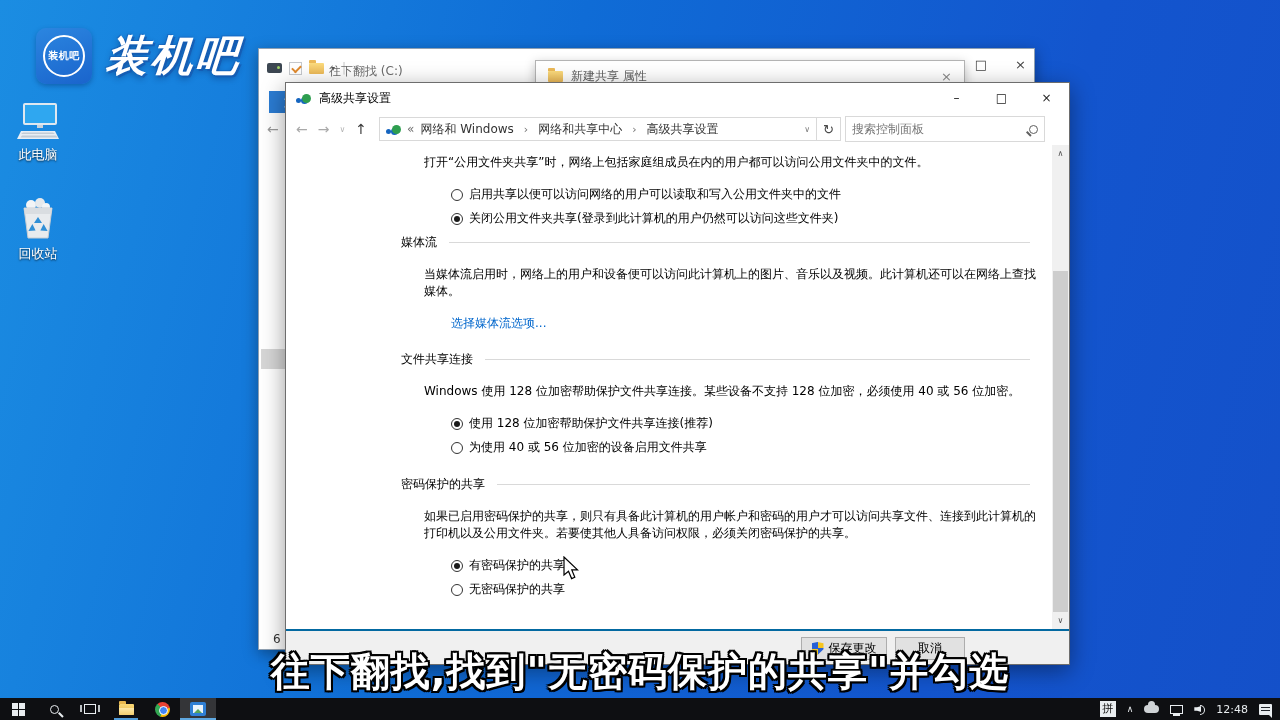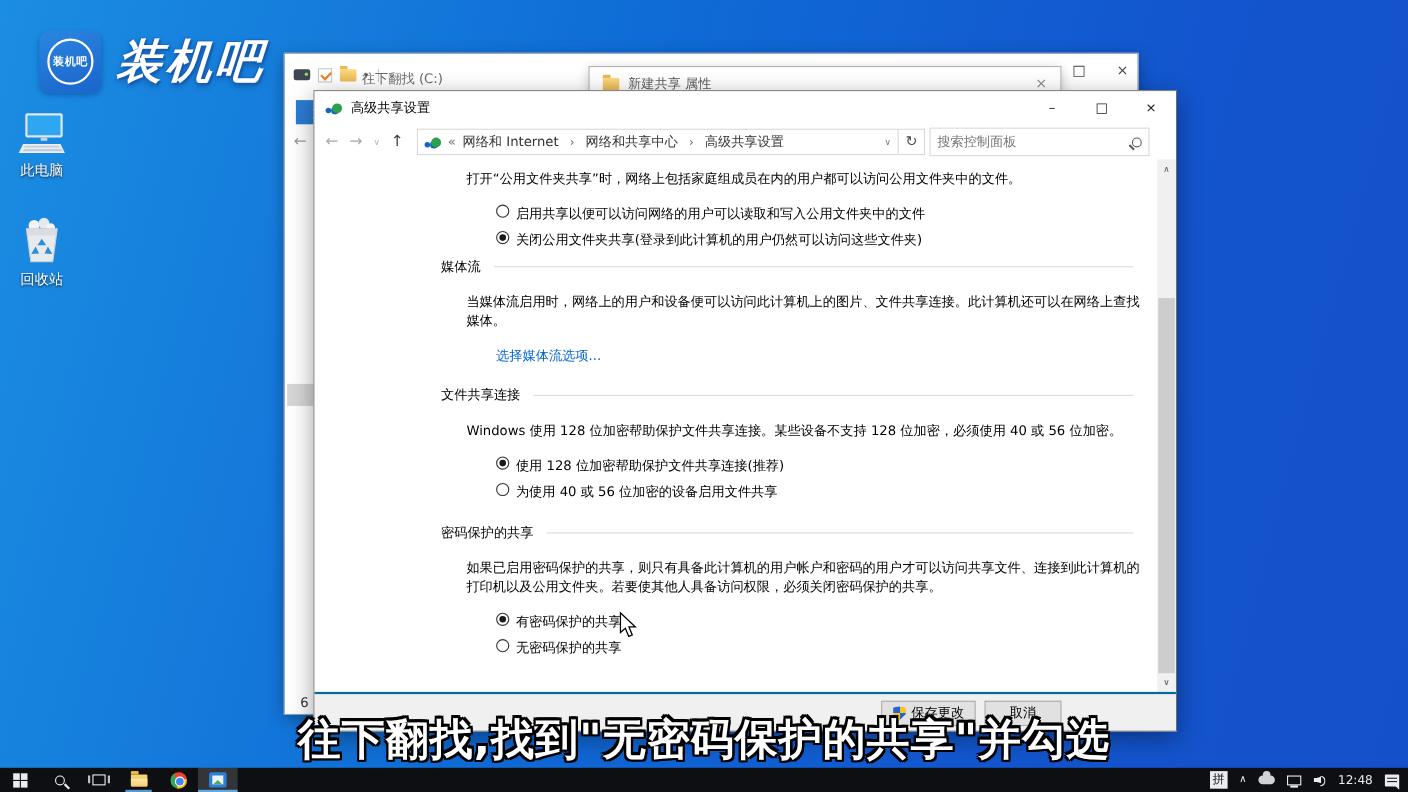--- a/index.html
+++ b/index.html
@@ -64,21 +64,21 @@
   .refresh{width:24px;height:24px;border:1px solid #d9d9d9;border-left:none;display:flex;align-items:center;justify-content:center;color:#4a4a4a;font-size:13px}
   .searchbox{display:flex;align-items:center;height:24px;width:200px;border:1px solid #d9d9d9;margin-left:4px;padding:12px 6px}
   .searchbox input{border:none;outline:none;flex:1;font-size:12px;font-family:inherit;color:#333;min-width:0}
   .searchbox input::placeholder{color:#767676}
   .mag{width:9px;height:9px;border:1.5px solid #5f5f5f;border-radius:50%;position:relative;flex:none}
   .mag::after{content:"";position:absolute;left:-4px;top:7px;width:6px;height:1.5px;background:#5f5f5f;transform:rotate(45deg)}
 
   .content{position:absolute;top:62px;left:0;right:17px;bottom:35px;background:#fff;padding:9px 18px 0 115px;overflow:hidden;line-height:17px}
   .para{margin:0 0 15px 23px;width:612px}
   .radio-group{margin-left:50px}
-  .radio{display:flex;align-items:flex-start;gap:6px;margin-bottom:7px}
+  .radio{display:flex;align-items:center;gap:6px;margin-bottom:7px}
   .rb{width:12px;height:12px;border:1px solid #333;border-radius:50%;background:#fff;position:relative;flex:none}
   .rb.checked::after{content:"";position:absolute;left:2px;top:2px;width:6px;height:6px;border-radius:50%;background:#1a1a1a}
   .section-h{display:flex;align-items:center;margin:21px 0 15px 0}
   .section-h .sh-label{white-space:nowrap;color:#000}
   .section-h .sh-line{flex:1;height:1px;background:#d9d9d9;margin-left:12px;margin-right:4px}
   .linkrow{margin:14px 0 6px 50px}
   .link{color:#0066cc;cursor:pointer}
 
   .vscroll{position:absolute;top:62px;right:0;width:17px;bottom:35px;background:#f0f0f0}
   .vs-arrow{position:absolute;left:0;width:17px;height:17px;display:flex;align-items:center;justify-content:center;color:#505050;font-size:8px}
@@ -217,21 +217,21 @@
         <span>→</span>
         <span class="tiny">∨</span>
         <span class="up">↑</span>
       </div>
       <div class="addr">
         <span class="app-icon">
             <i class="d1"></i>
             <i class="d2"></i>
           </span>
         <span class="bc-overflow">«</span>
-        <span class="bc-item">网络和 Internet</span>
+        <span class="bc-item">网络和 Windows</span>
         <span class="bc-sep">›</span>
         <span class="bc-item">网络和共享中心</span>
         <span class="bc-sep">›</span>
         <span class="bc-item">高级共享设置</span>
         <span class="addr-caret">∨</span>
       </div>
       <div class="refresh">↻</div>
       <div class="searchbox">
         <input type="text" placeholder="搜索控制面板" style="">
         <span class="mag"></span>
@@ -248,21 +248,21 @@
         <div class="radio">
           <span class="rb checked"></span>
           <span>关闭公用文件夹共享(登录到此计算机的用户仍然可以访问这些文件夹)</span>
         </div>
       </div>
 
       <div class="section-h" style="margin-top:6px">
         <span class="sh-label">媒体流</span>
           <span class="sh-line"></span>
       </div>
-      <div class="para">当媒体流启用时，网络上的用户和设备便可以访问此计算机上的图片、文件共享连接。此计算机还可以在网络上查找媒体。</div>
+      <div class="para">当媒体流启用时，网络上的用户和设备便可以访问此计算机上的图片、音乐以及视频。此计算机还可以在网络上查找媒体。</div>
       <div class="linkrow"><span class="link">选择媒体流选项...</span></div>
 
       <div class="section-h" style="margin-top:19px">
         <span class="sh-label">文件共享连接</span>
           <span class="sh-line"></span>
       </div>
       <div class="para">Windows 使用 128 位加密帮助保护文件共享连接。某些设备不支持 128 位加密，必须使用 40 或 56 位加密。</div>
       <div class="radio-group">
         <div class="radio">
           <span class="rb checked"></span>

